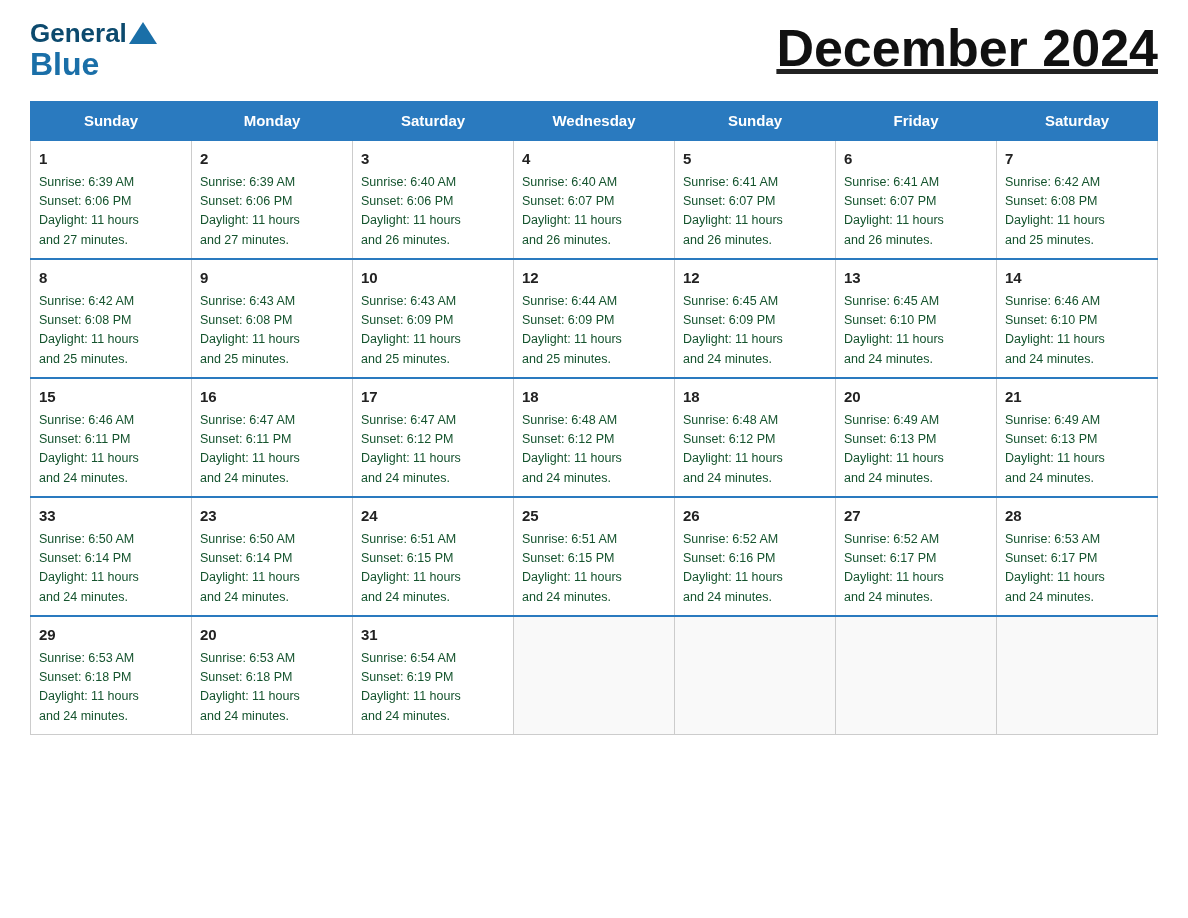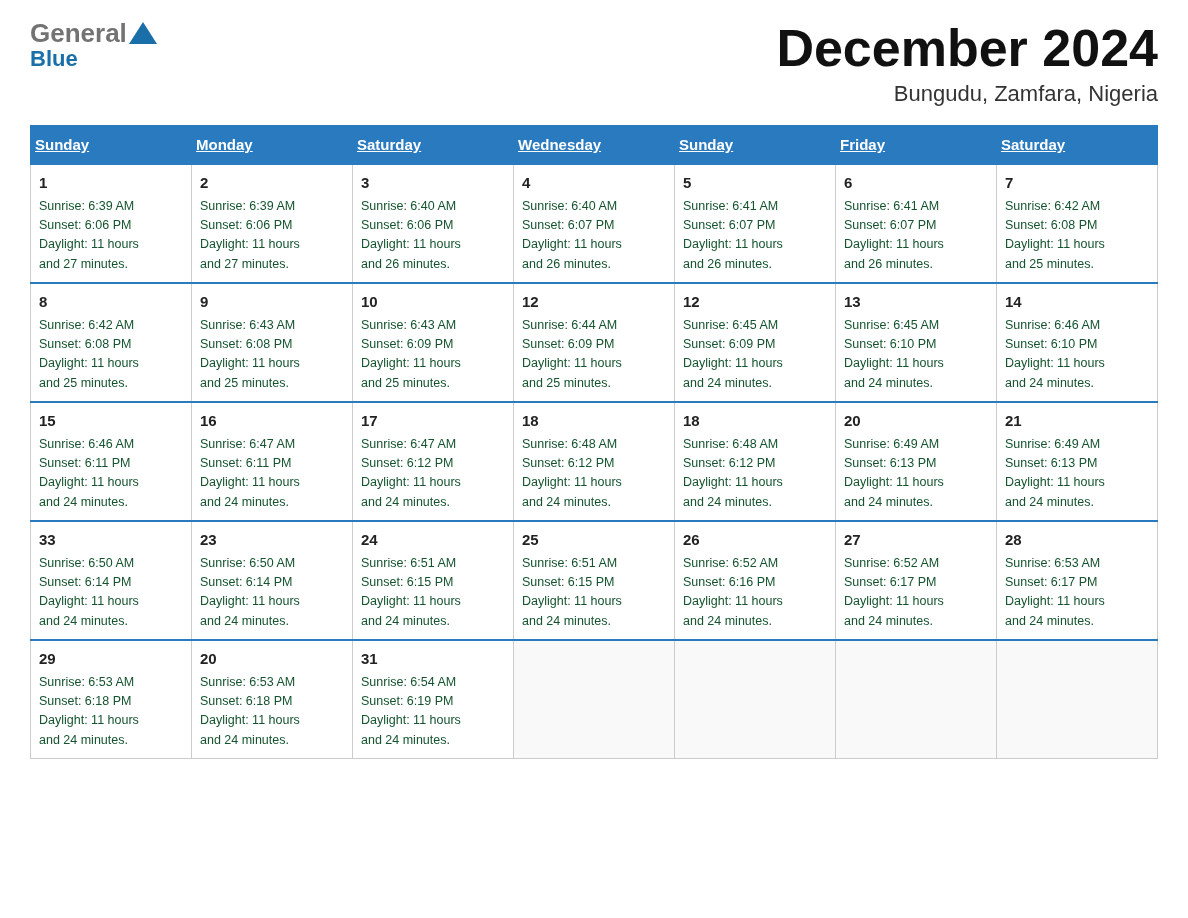--- a/index.html
+++ b/index.html
@@ -23,38 +23,39 @@
       align-items: flex-start;
     }
     .logo-text {
       display: flex;
       align-items: center;
       font-size: 26px;
       font-weight: bold;
       color: #222;
       line-height: 1;
     }
-    .logo-general { color: #737373; }
+    .logo-general { color: #0c4a6e; }
     .logo-triangle {
       display: inline-block;
       width: 0;
       height: 0;
       border-left: 14px solid transparent;
       border-right: 14px solid transparent;
       border-bottom: 22px solid #1a6fa8;
       margin: 0 2px;
       vertical-align: middle;
     }
     .logo-blue {
       color: #1a6fa8;
-      font-size: 22px;
+      font-size: 32px;
       font-weight: bold;
     }
     .title-area {
-      text-align: right;
+      text-align: center;
+      text-decoration: underline;
     }
     .month-title {
       font-size: 52px;
       font-weight: bold;
       color: #111;
       line-height: 1.1;
     }
     .location-title {
       font-size: 22px;
       color: #333;
@@ -65,23 +66,22 @@
       width: 100%;
       border-collapse: collapse;
       table-layout: fixed;
     }
     .calendar-table th {
       background-color: #2a7abf;
       color: #fff;
       font-size: 15px;
       font-weight: bold;
       padding: 10px 4px;
-      text-align: left;
+      text-align: center;
       border: 1px solid #2a7abf;
-      text-decoration: underline;
     }
     .calendar-table td {
       vertical-align: top;
       padding: 7px 8px 8px 8px;
       border: 1px solid #ccc;
       font-size: 12.5px;
       line-height: 1.5;
       min-height: 90px;
       background: #fff;
     }
@@ -112,21 +112,20 @@
     <div class="logo-text">
       <span class="logo-general">General</span>
       <span class="logo-triangle"></span>
     </div>
     <div>
       <span class="logo-blue">Blue</span>
     </div>
   </div>
   <div class="title-area">
     <div class="month-title">December 2024</div>
-    <div class="location-title">Bungudu, Zamfara, Nigeria</div>
   </div>
 </div>
 
 <table class="calendar-table">
   <thead>
     <tr>
     <th>Sunday</th>
         <th>Monday</th>
         <th>Saturday</th>
         <th>Wednesday</th>

